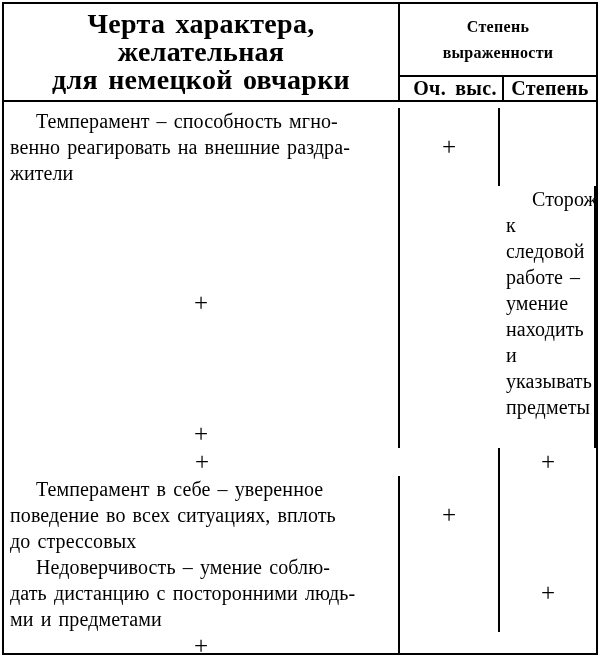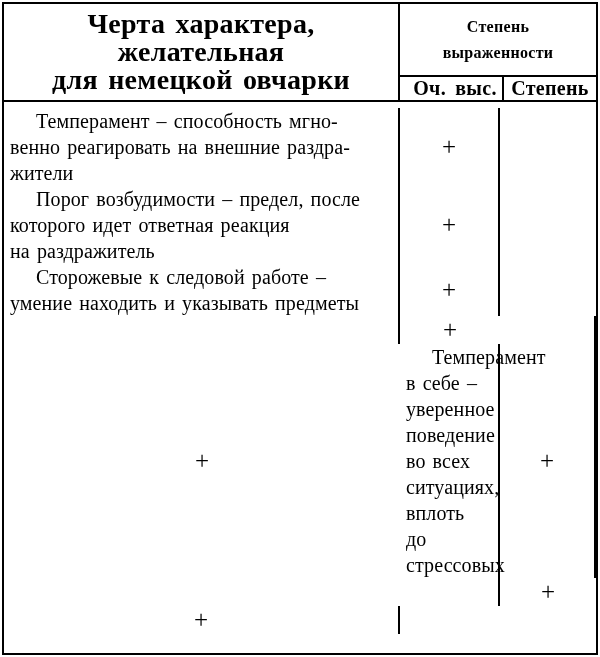--- a/index.html
+++ b/index.html
@@ -101,36 +101,36 @@
         <div class="degree-col second">Степень</div>
       </div>
     </div>
   </div>
   <div class="body" id="table-body">
       <div class="trait-cell">Темперамент – способность мгно-
 венно реагировать на внешние раздра-
 жители</div>
       <div class="mark-cell och">+</div>
       <div class="mark-cell vys"></div>
-      <div class="trait-cell">Порог возбудимости – предел, после
-которого идет ответная реакция
-на раздражитель</div>
       <div class="mark-cell och">+</div>
       <div class="mark-cell vys"></div>
       <div class="trait-cell">Сторожевые к следовой работе –
 умение находить и указывать предметы</div>
       <div class="mark-cell och">+</div>
       <div class="mark-cell vys"></div>
       <div class="mark-cell och"></div>
       <div class="mark-cell vys">+</div>
       <div class="mark-cell och"></div>
       <div class="mark-cell vys">+</div>
       <div class="trait-cell">Темперамент в себе – уверенное
 поведение во всех ситуациях, вплоть
 до стрессовых</div>
       <div class="mark-cell och">+</div>
       <div class="mark-cell vys"></div>
+      <div class="trait-cell">Недоверчивость – умение соблю-
+дать дистанцию с посторонними людь-
+ми и предметами</div>
       <div class="mark-cell och"></div>
       <div class="mark-cell vys">+</div>
       <div class="mark-cell och">+</div>
       <div class="mark-cell vys"></div>
     </div>
 </div>
 
 </body></html>

